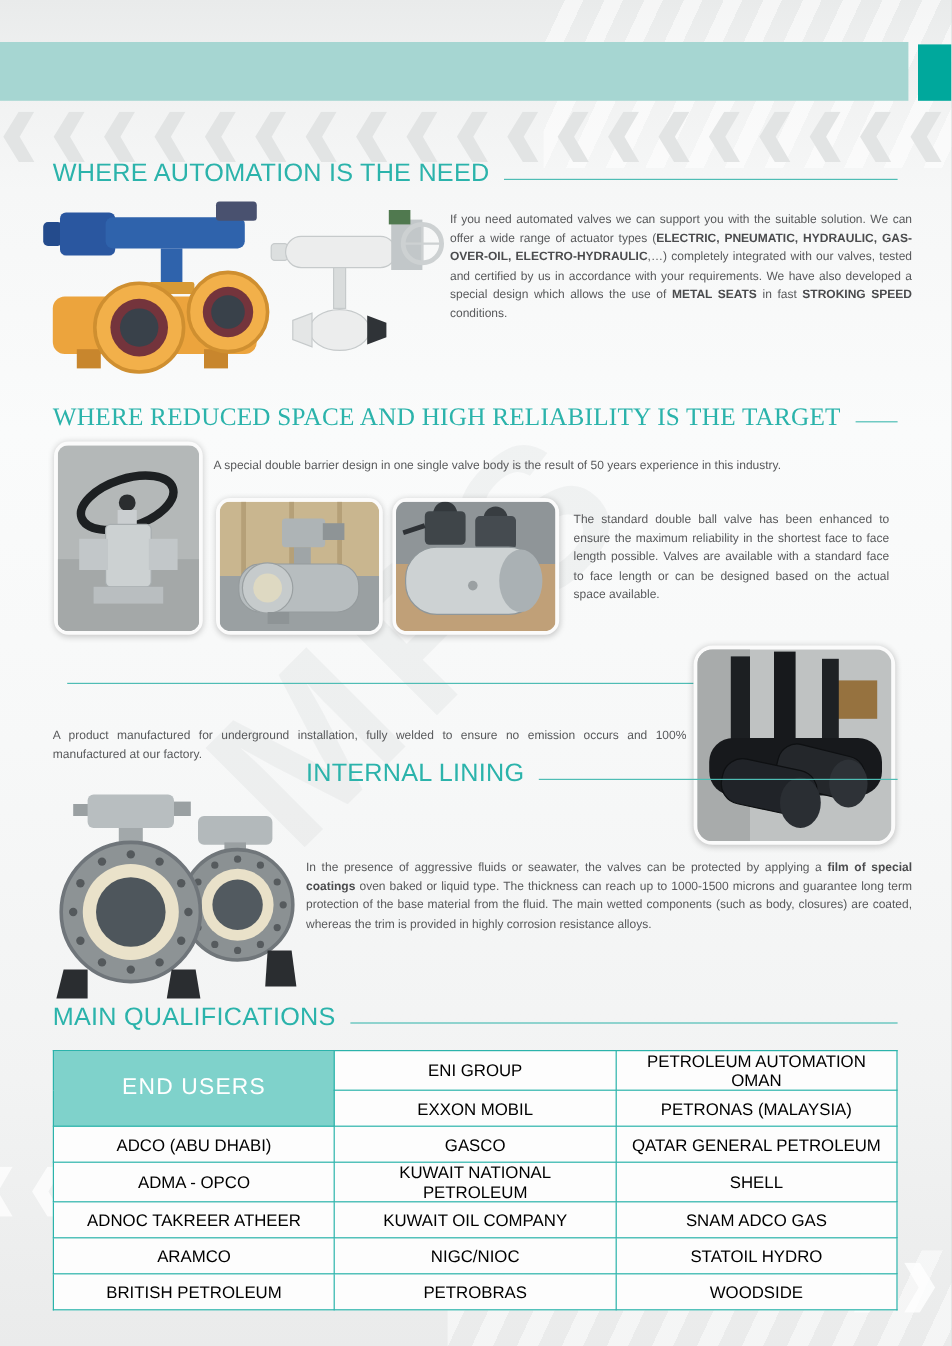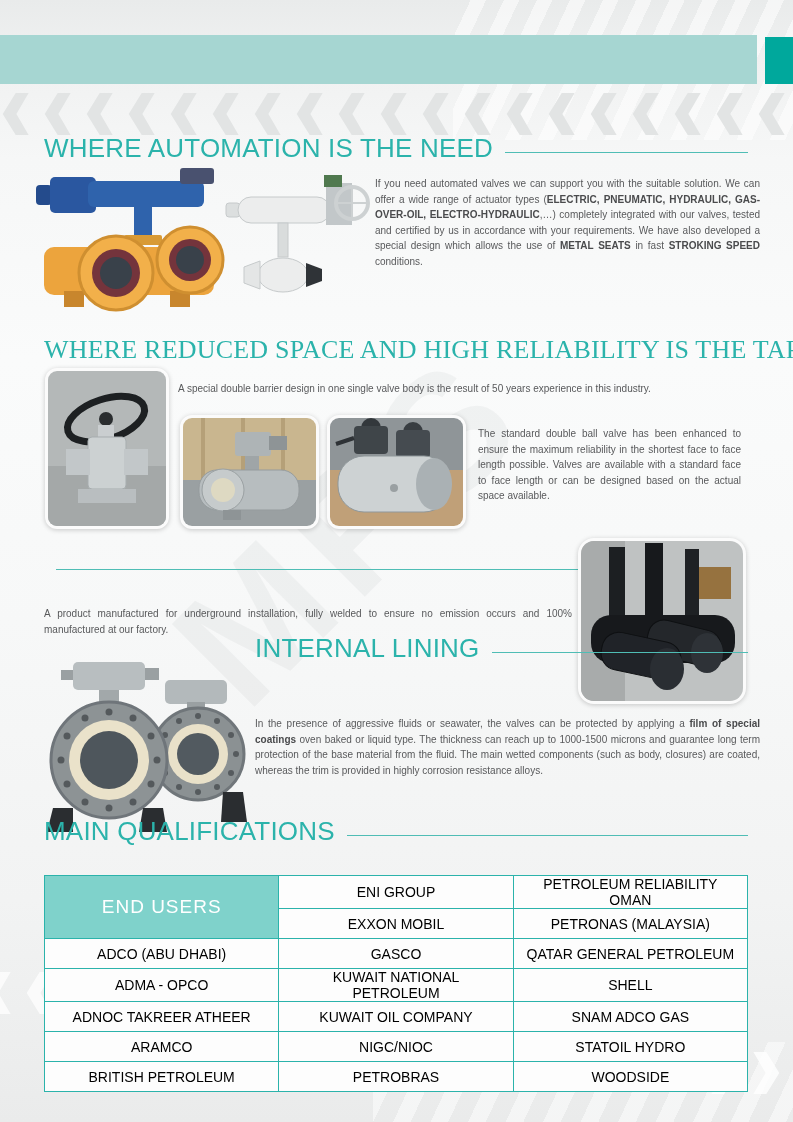--- a/index.html
+++ b/index.html
@@ -25,21 +25,21 @@
     clip-path:polygon(38% 0,74% 0,40% 50%,74% 100%,38% 100%,2% 50%);}
   .chev-right-bot{position:absolute;top:1052px;left:702px;width:110px;height:42px;display:flex;gap:6px;z-index:1;}
   .chev-right-bot i{flex:0 0 36px;height:42px;background:rgba(255,255,255,.8);
     clip-path:polygon(62% 0,26% 0,60% 50%,26% 100%,62% 100%,98% 50%);}
   
   .watermark{position:absolute;left:30px;top:430px;width:640px;text-align:center;
     transform:rotate(-45deg);font-size:170px;font-weight:bold;letter-spacing:14px;
     color:#5d656a;opacity:.055;z-index:1;pointer-events:none;}
   
   .sec-title{position:absolute;display:flex;align-items:center;color:#2bb3ab;
-    font-size:26px;font-weight:400;letter-spacing:.2px;white-space:nowrap;z-index:3;}
+    font-size:21px;font-weight:400;letter-spacing:.2px;white-space:nowrap;z-index:3;}
   .sec-title .rule{flex:1;height:1px;background:#4fbdb5;margin-left:12px;margin-top:8px;}
   
   .para{position:absolute;font-size:10px;line-height:1.55;text-align:justify;color:#58595b;z-index:3;}
   .para b{color:#4a4b4d;}
   
   .photo{position:absolute;border-radius:12px;overflow:hidden;background:#fff;
     border:3px solid #fbfbfb;box-shadow:0 1px 5px rgba(0,0,0,.20);z-index:3;}
   .photo svg{display:block;}
   .plain-img{position:absolute;z-index:3;}
   
@@ -255,31 +255,31 @@
     </g>
   </svg>
 
   <div class="sec-title" style="left:255px;top:633px;width:493px;">
     <span>INTERNAL LINING</span>
     <span class="rule"></span>
   </div>
 
   <p class="para" style="left:255px;top:706px;width:505px;">In the presence of aggressive fluids or seawater, the valves can be protected by applying a <b>film of special coatings</b> oven baked or liquid type. The thickness can reach up to 1000-1500 microns and guarantee long term protection of the base material from the fluid. The main wetted components (such as body, closures) are coated, whereas the trim is provided in highly corrosion resistance alloys.</p>
 
-  <div class="sec-title" style="left:44px;top:816px;width:704px;">
+  <div class="sec-title" style="left:44px;top:836px;width:704px;">
     <span>MAIN QUALIFICATIONS</span>
     <span class="rule"></span>
   </div>
 
   <table class="qual-table">
     <tbody>
       <tr>
         <th class="endusers" rowspan="2">END USERS</th>
         <td>ENI GROUP</td>
-        <td>PETROLEUM RELIABILITY OMAN</td>
+        <td>PETROLEUM AUTOMATION OMAN</td>
       </tr>
       <tr>
         <td>EXXON MOBIL</td>
         <td>PETRONAS (MALAYSIA)</td>
       </tr>
       <tr>
         <td>ADCO (ABU DHABI)</td>
         <td>GASCO</td>
         <td>QATAR GENERAL PETROLEUM</td>
       </tr>

